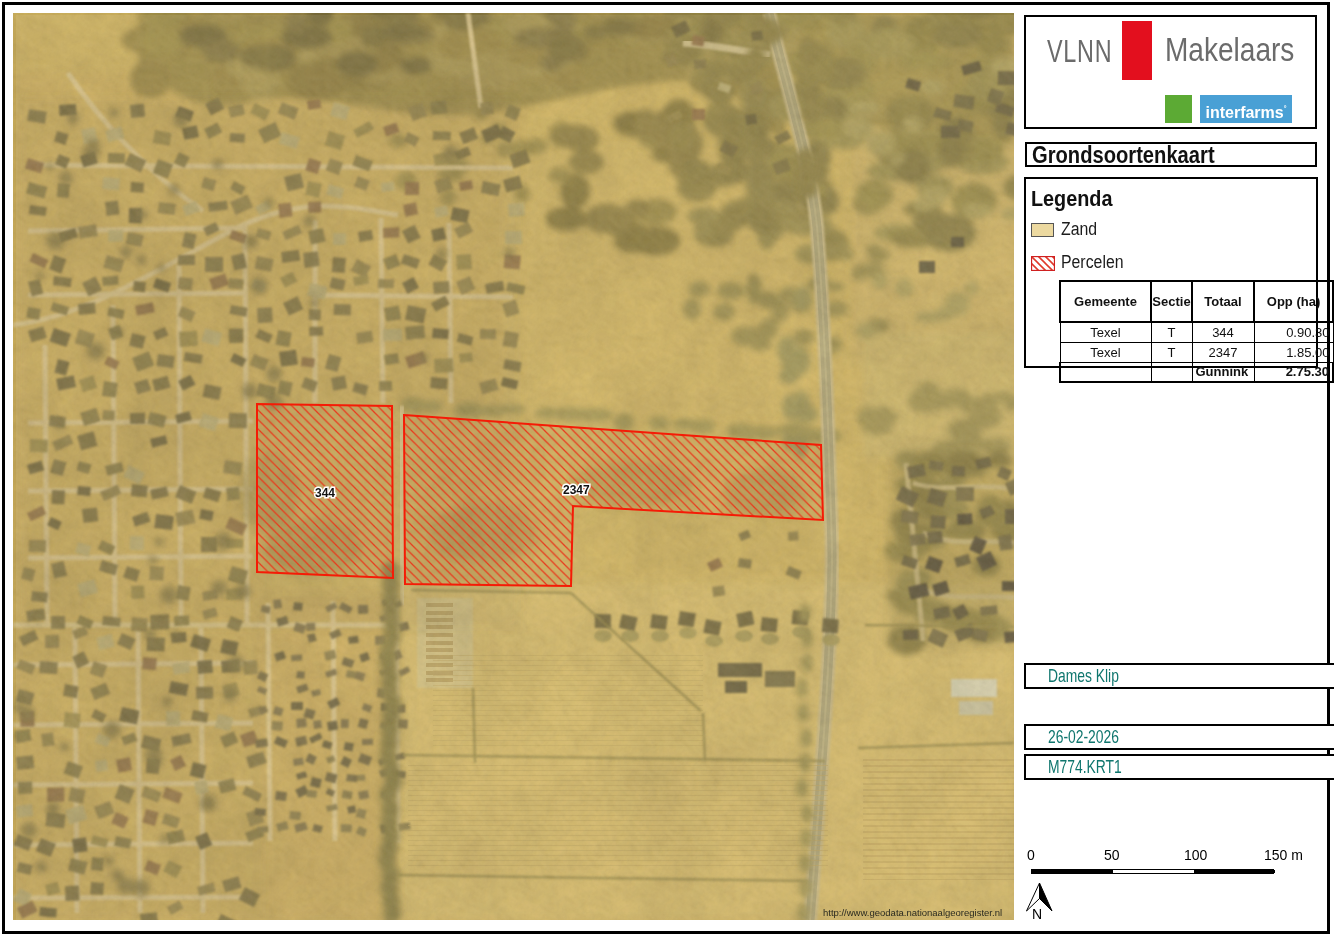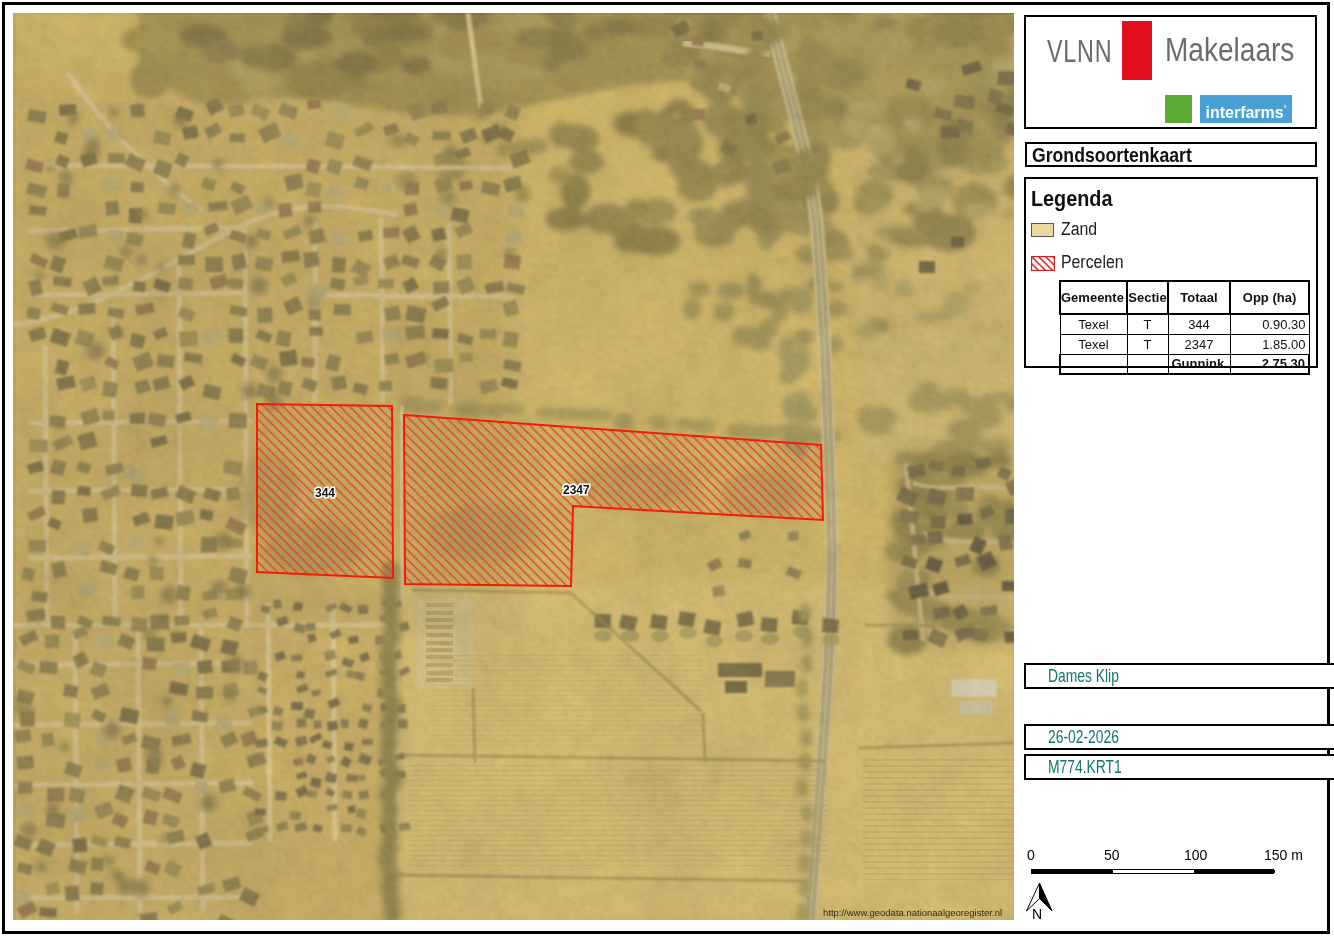--- a/index.html
+++ b/index.html
@@ -1242,21 +1242,21 @@
 <div class="abs" style="left:1047px;top:33px;width:90px;height:40px;font-size:32px;color:#6b6b6b;transform:scaleX(0.73);transform-origin:0 0;letter-spacing:1px;">VLNN</div>
 
 <div class="abs" style="left:1122px;top:21px;width:30px;height:59px;background:#e30f1e;"></div>
 
 <div class="abs" style="left:1165px;top:31px;width:170px;height:42px;font-size:33px;color:#6b6b6b;transform:scaleX(0.85);transform-origin:0 0;">Makelaars</div>
 
 <div class="abs" style="left:1165px;top:95px;width:27px;height:28px;background:#5caa34;"></div>
 
 <div class="abs" style="left:1200px;top:95px;width:92px;height:28px;background:#49a0d5;color:#fff;font-size:16px;font-weight:bold;text-align:center;line-height:28px;letter-spacing:0px;">interfarms<span style="font-size:7px;vertical-align:7px;">°</span></div>
 
-<div class="box" style="left:1025px;top:142px;width:292px;height:25px;font-size:21px;font-weight:bold;color:#111;line-height:21px;padding-left:5px;"><span style="display:inline-block;transform:scaleX(0.84);transform-origin:0 50%;">Grondsoortenkaart</span></div>
+<div class="box" style="left:1025px;top:142px;width:292px;height:25px;font-size:24px;font-weight:bold;color:#111;line-height:21px;padding-left:5px;"><span style="display:inline-block;transform:scaleX(0.84);transform-origin:0 50%;">Grondsoortenkaart</span></div>
 
 <div class="box" style="left:1024px;top:177px;width:294px;height:191px;"></div>
 
 <div class="abs" style="left:1031px;top:186px;font-size:22px;font-weight:bold;color:#111;transform:scaleX(0.9);transform-origin:0 0;">Legenda</div>
 
 <div class="abs" style="left:1031px;top:223px;width:23px;height:14px;background:#ecd9a0;border:1px solid #555;"></div>
 
 <div class="abs" style="left:1061px;top:219px;font-size:18px;color:#1c1c1c;transform:scaleX(0.88);transform-origin:0 0;">Zand</div>
 
 <svg class="abs" style="left:1031px;top:256px;" width="24" height="15" viewBox="0 0 24 15">
@@ -1266,21 +1266,21 @@
         </pattern>
       </defs>
 <rect x="0.5" y="0.5" width="23" height="14" fill="url(#lh)" stroke="#cf2020" stroke-width="1.3"></rect>
     </svg>
 
 <div class="abs" style="left:1061px;top:252px;font-size:18px;color:#1c1c1c;transform:scaleX(0.88);transform-origin:0 0;">Percelen</div>
 
 <table class="abs" style="left:1059px;top:280px;border-collapse:collapse;font-size:13px;color:#111;" cellspacing="0">
 <tbody>
         <tr style="height:19px;font-weight:bold;">
-<td style="border:2px solid #000;width:65px;padding:0;">Gemeente</td>
+<td style="border:2px solid #000;width:65px;text-align:center;padding:12px;">Gemeente</td>
 <td style="border:2px solid #000;width:39px;text-align:center;padding:0;">Sectie</td>
 <td style="border:2px solid #000;width:60px;text-align:center;padding:0;">Totaal</td>
 <td style="border:2px solid #000;width:61px;text-align:center;padding:8px;">Opp (ha)</td>
         </tr>
 <tr style="height:20px;">
 <td style="border:1px solid #000;text-align:center;padding:0;">Texel</td>
 <td style="border:1px solid #000;text-align:center;padding:0;">T</td>
 <td style="border:1px solid #000;text-align:center;padding:0;">344</td>
 <td style="border:1px solid #000;text-align:right;padding:0 3px 0 0;">0.90.30</td>
         </tr>

